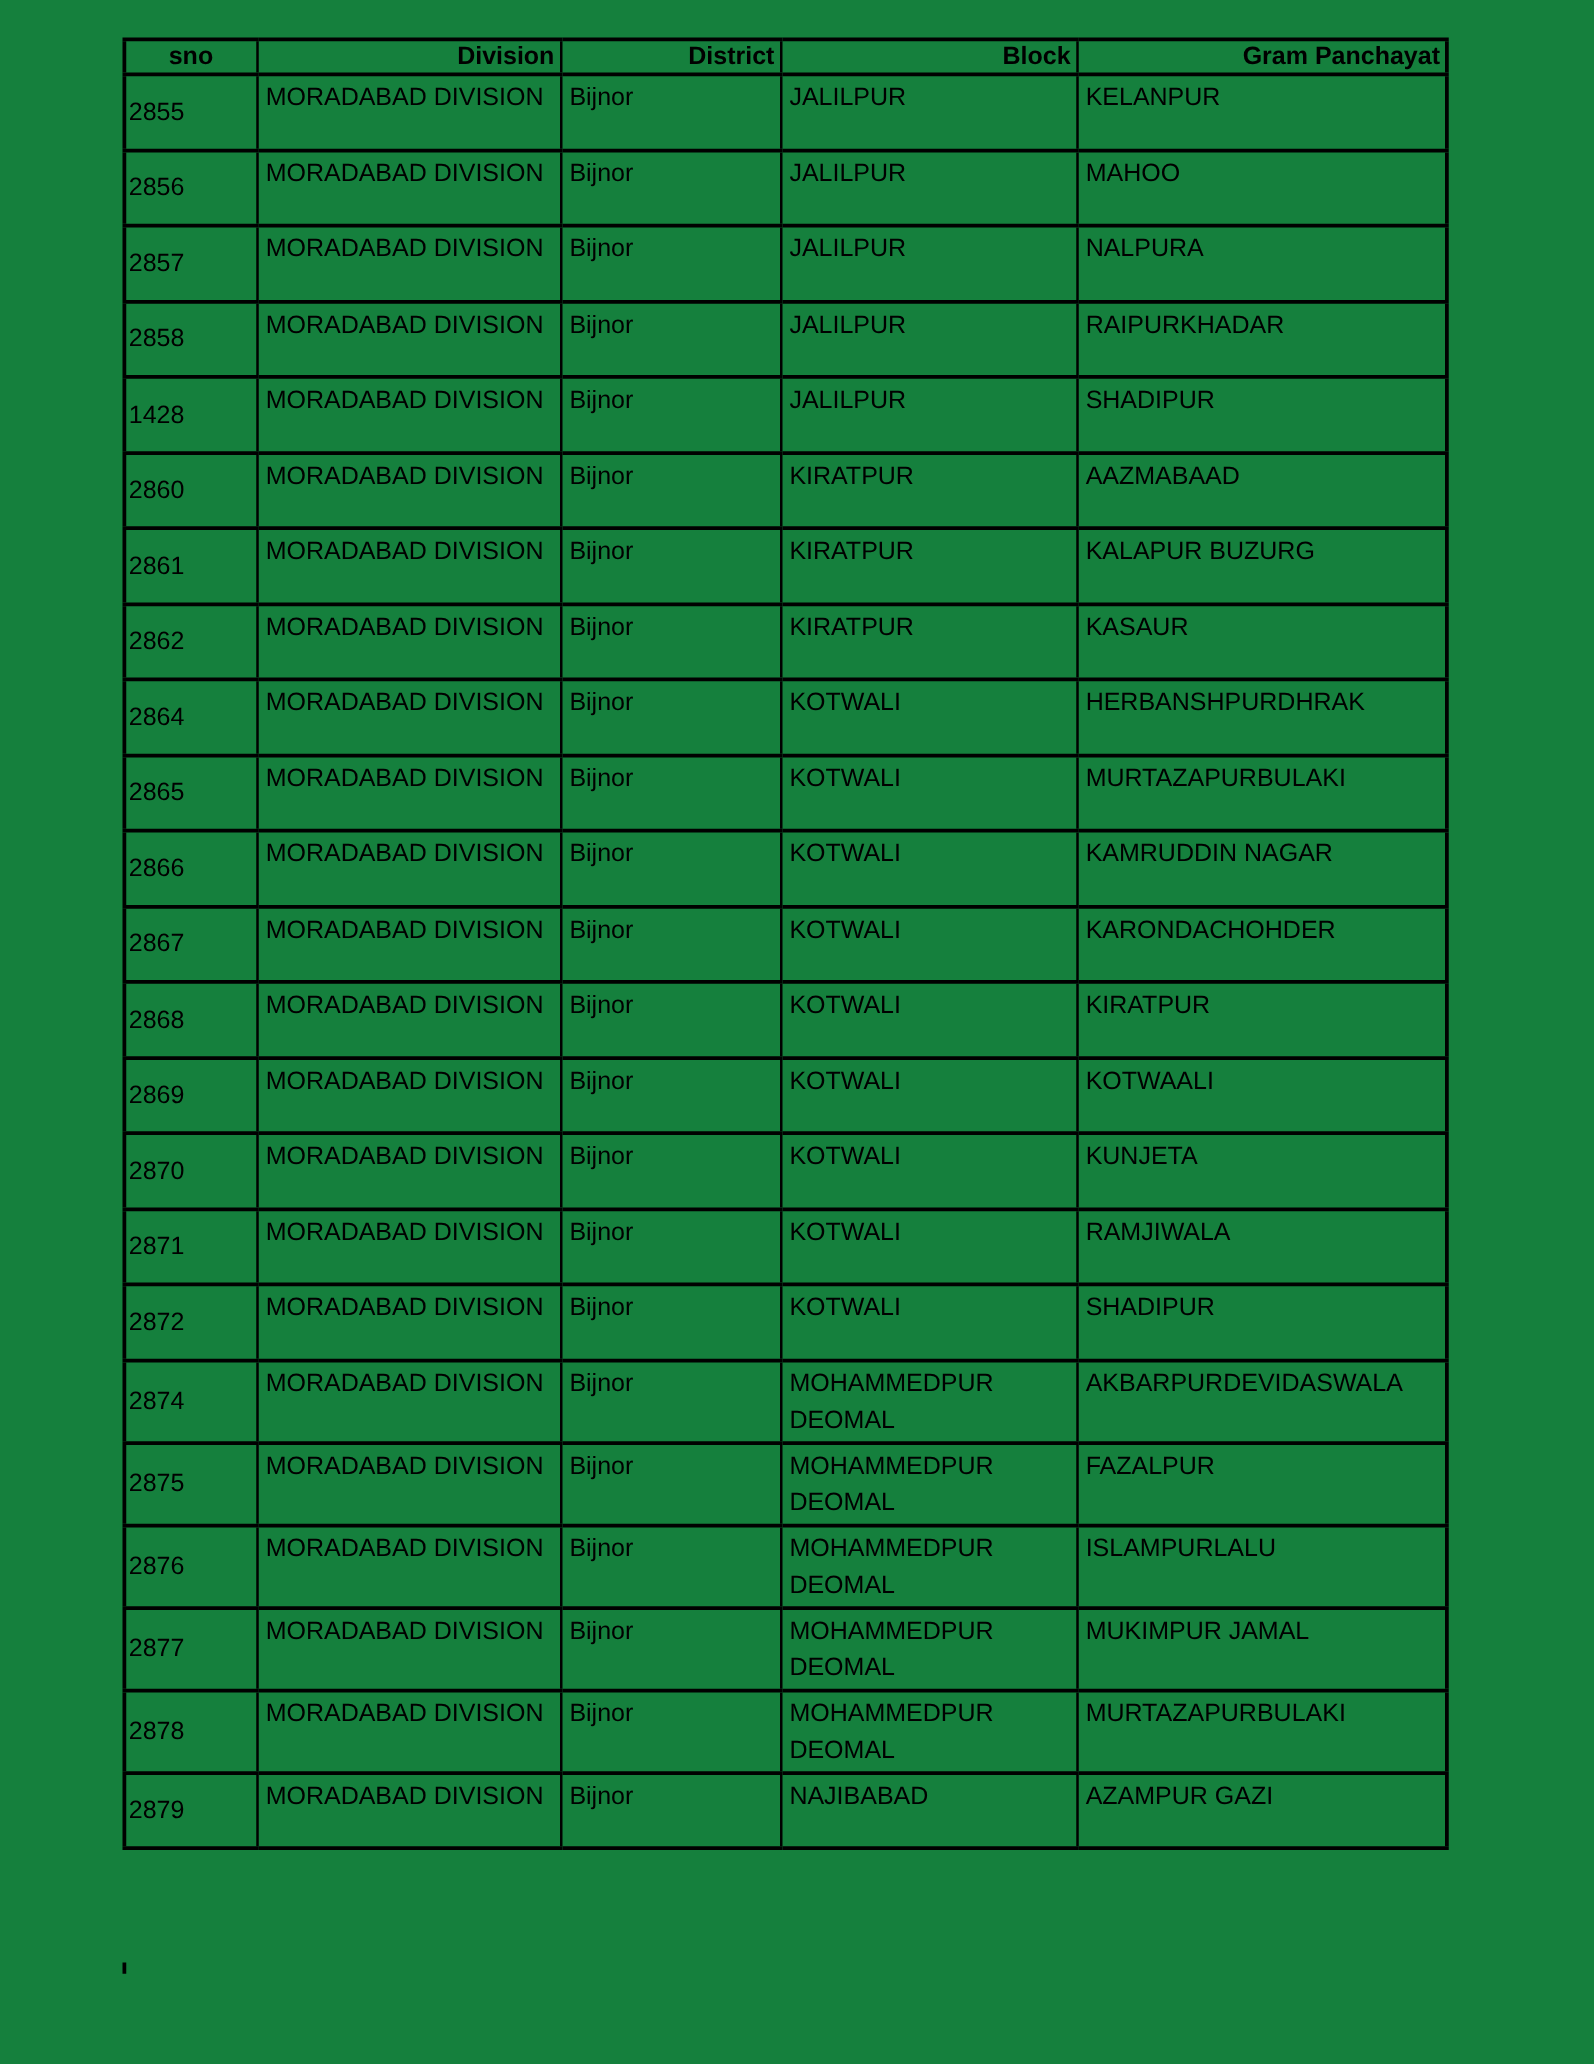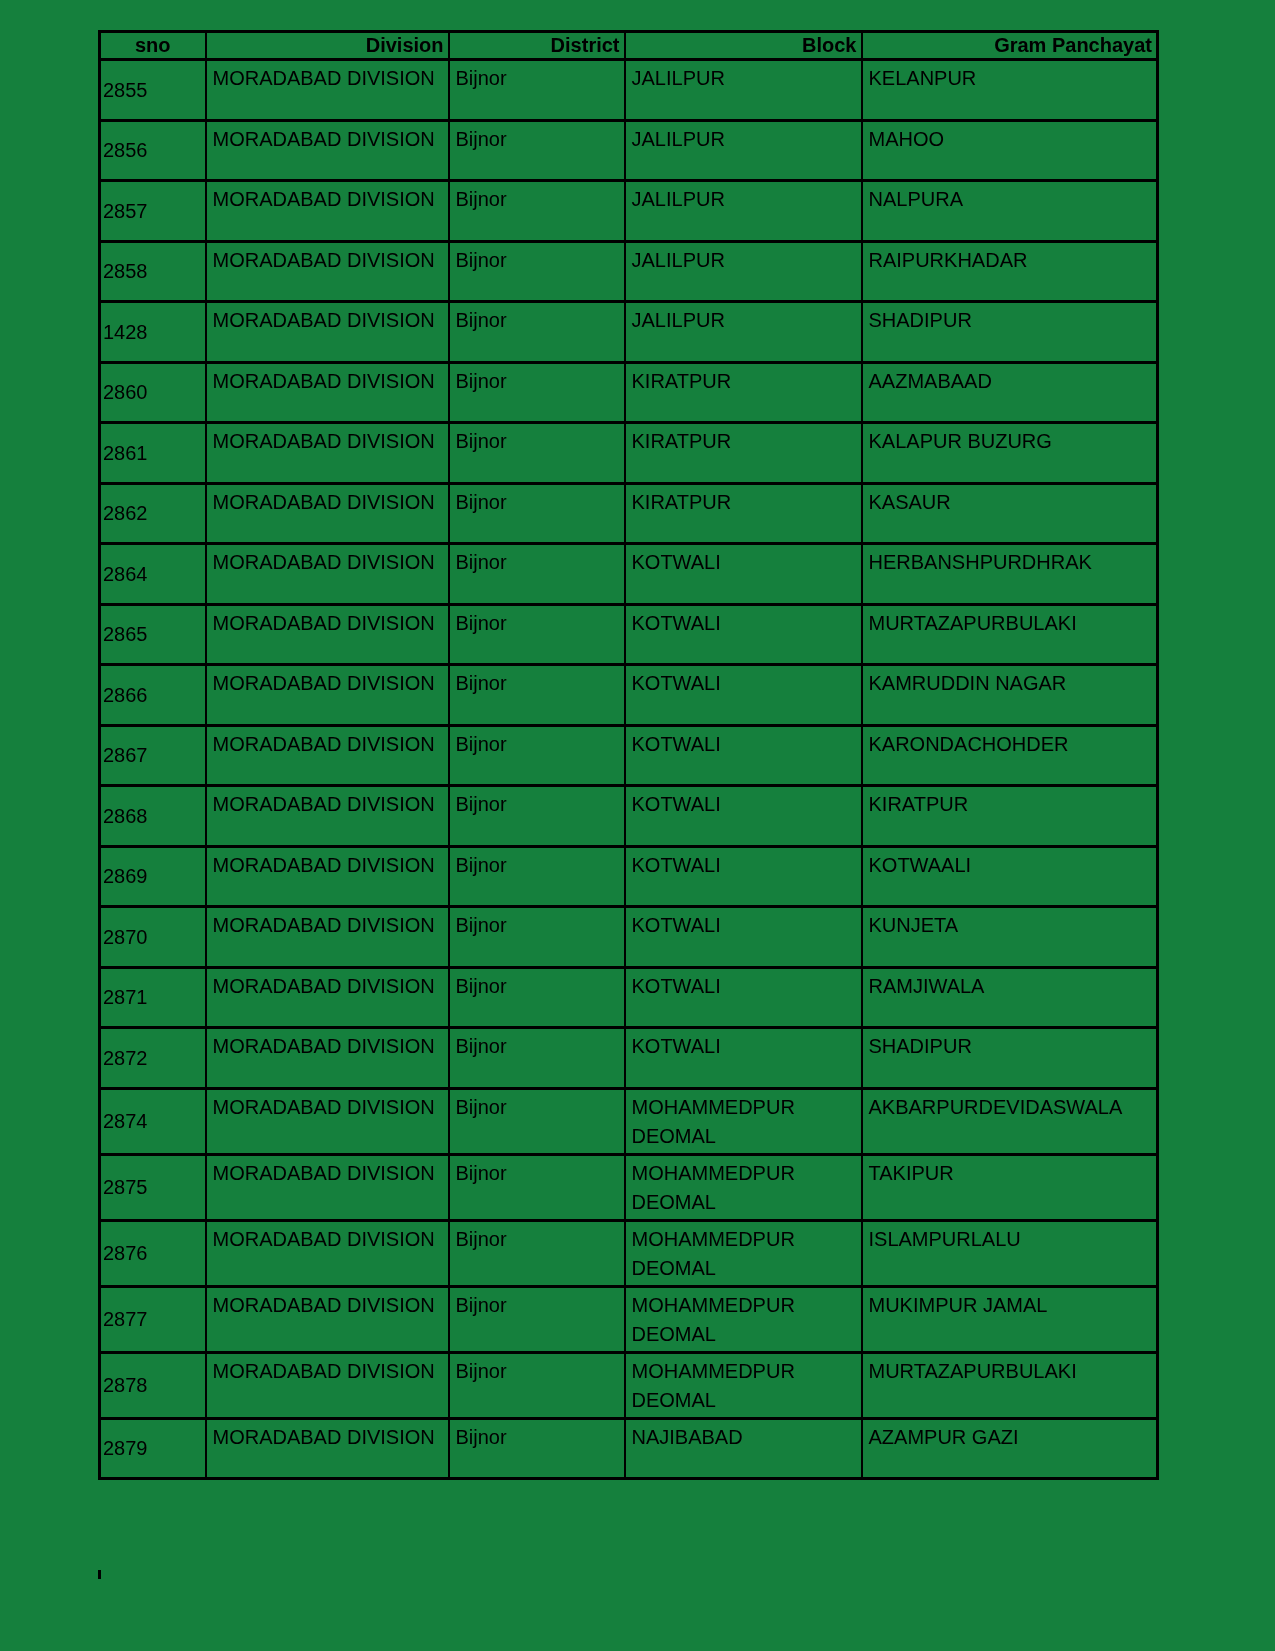--- a/index.html
+++ b/index.html
@@ -220,21 +220,21 @@
           <td class="c-division">MORADABAD DIVISION</td>
           <td class="c-district">Bijnor</td>
           <td class="c-block">MOHAMMEDPUR DEOMAL</td>
           <td class="c-gram">AKBARPURDEVIDASWALA</td>
         </tr>
         <tr>
           <td class="c-sno">2875</td>
           <td class="c-division">MORADABAD DIVISION</td>
           <td class="c-district">Bijnor</td>
           <td class="c-block">MOHAMMEDPUR DEOMAL</td>
-          <td class="c-gram">TAKIPUR</td>
+          <td class="c-gram">FAZALPUR</td>
         </tr>
         <tr>
           <td class="c-sno">2876</td>
           <td class="c-division">MORADABAD DIVISION</td>
           <td class="c-district">Bijnor</td>
           <td class="c-block">MOHAMMEDPUR DEOMAL</td>
           <td class="c-gram">ISLAMPURLALU</td>
         </tr>
         <tr>
           <td class="c-sno">2877</td>

